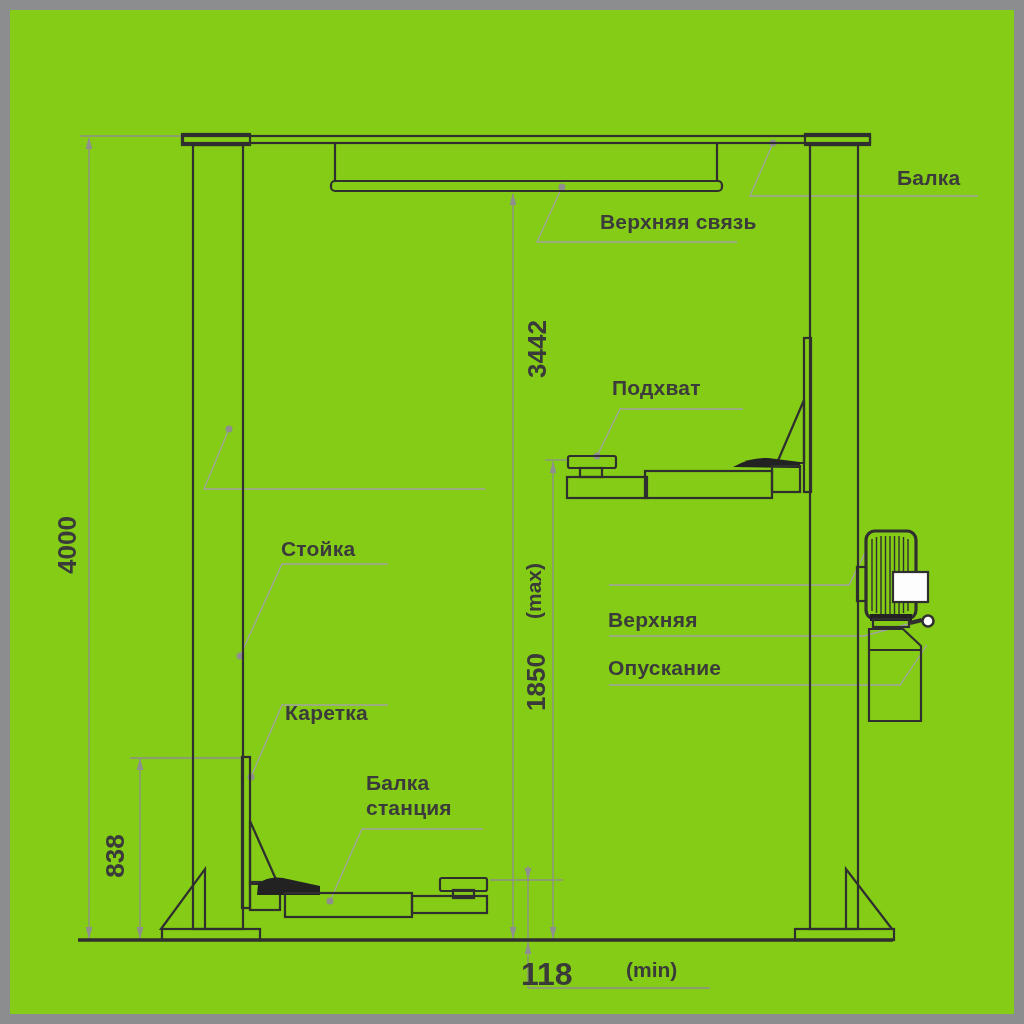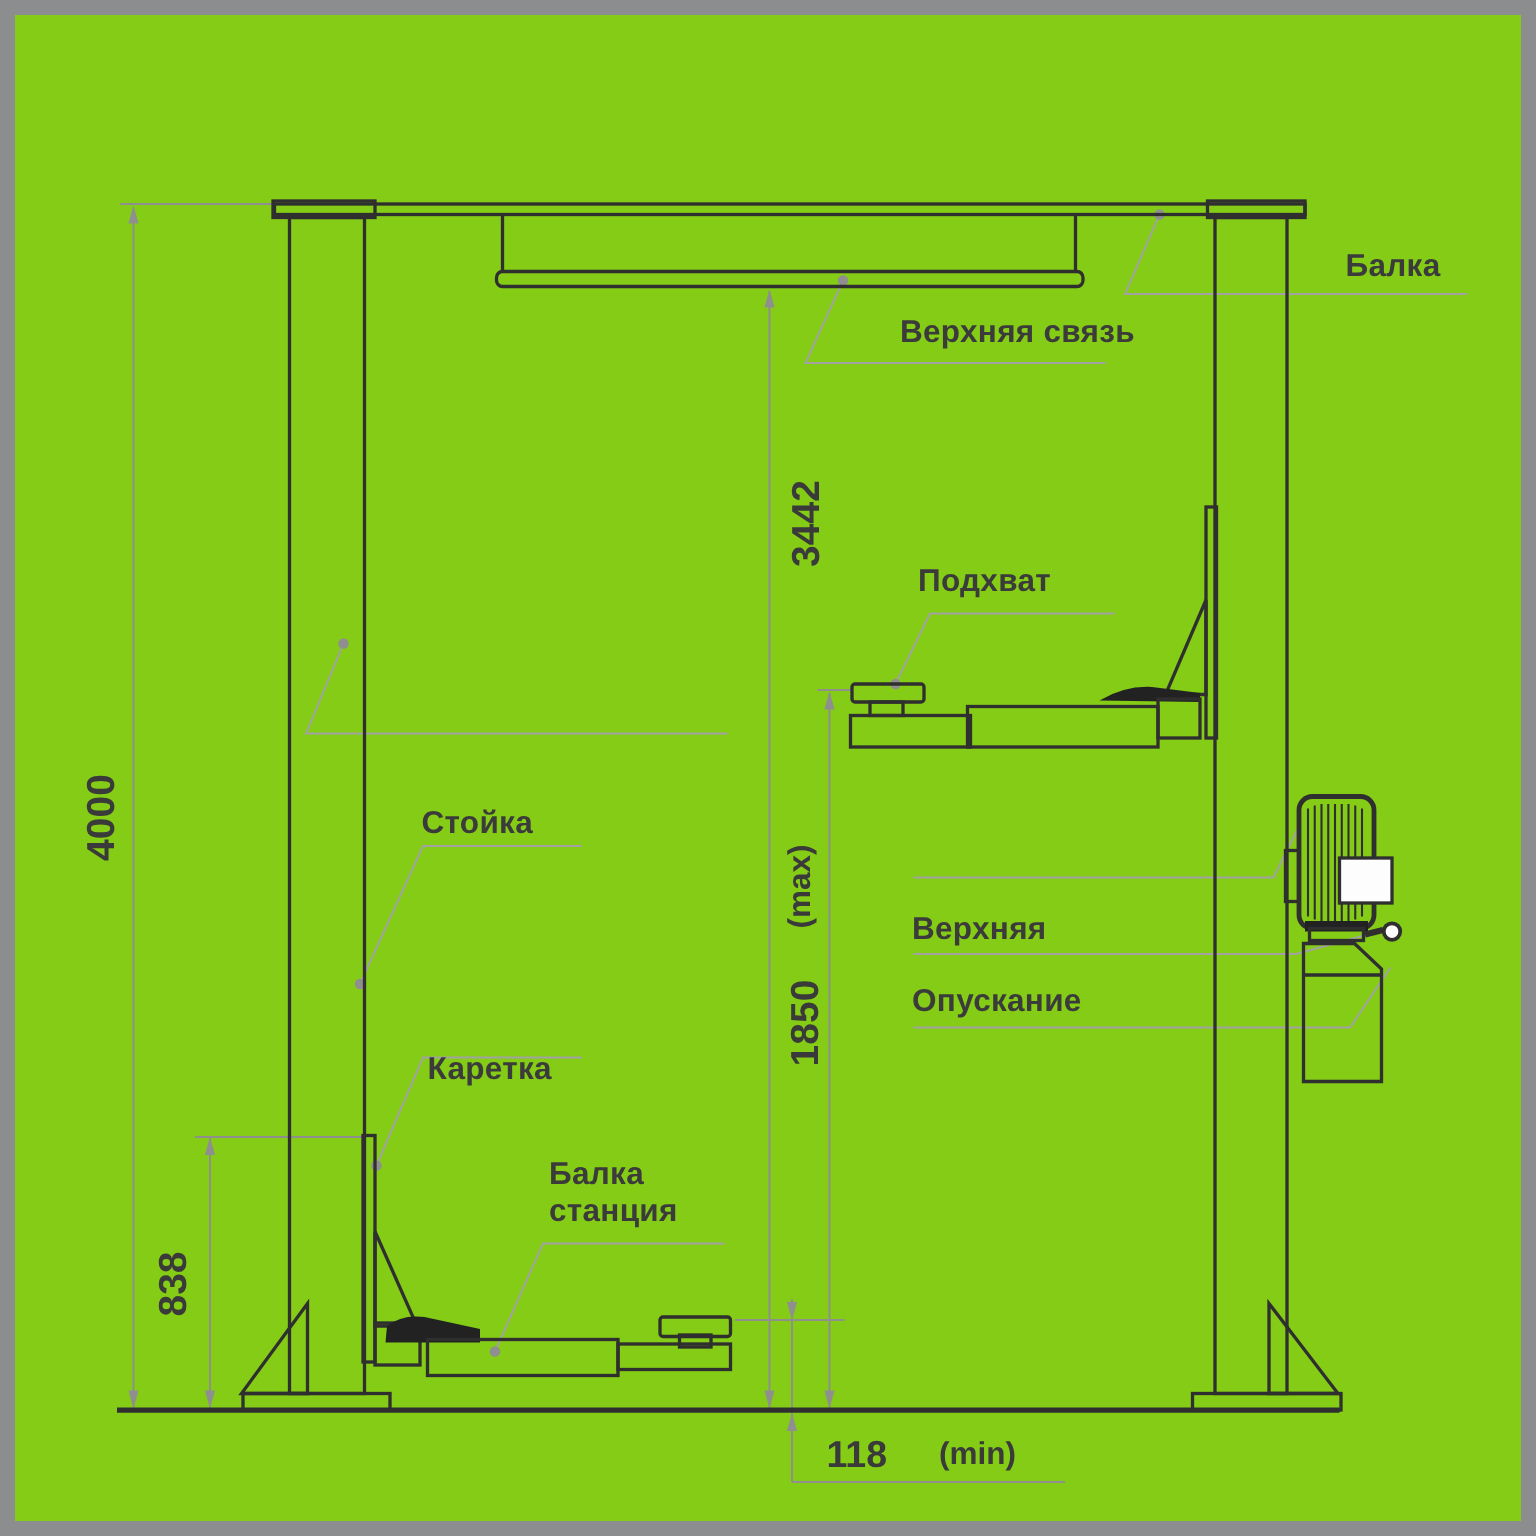--- a/index.html
+++ b/index.html
@@ -193,16 +193,16 @@
   <div class="dimnum vdim" style="left:-3px; top:530px;">4000</div>
 
   <div class="dimnum vdim" style="left:45px; top:841px;">838</div>
 
   <div class="dimnum vdim" style="left:467px; top:334px;">3442</div>
 
   <div class="dimsuf vdim" style="left:464px; top:576px;">(max)</div>
 
   <div class="dimnum vdim" style="left:466px; top:667px;">1850</div>
 
-  <div class="dimnum" style="left:551px; top:956px; font-size:25px;">118</div>
+  <div class="dimnum" style="left:521px; top:956px; font-size:32px;">118</div>
 
   <div class="dimsuf" style="left:626px; top:958px;">(min)</div>
 </div>
 
 </body></html>

